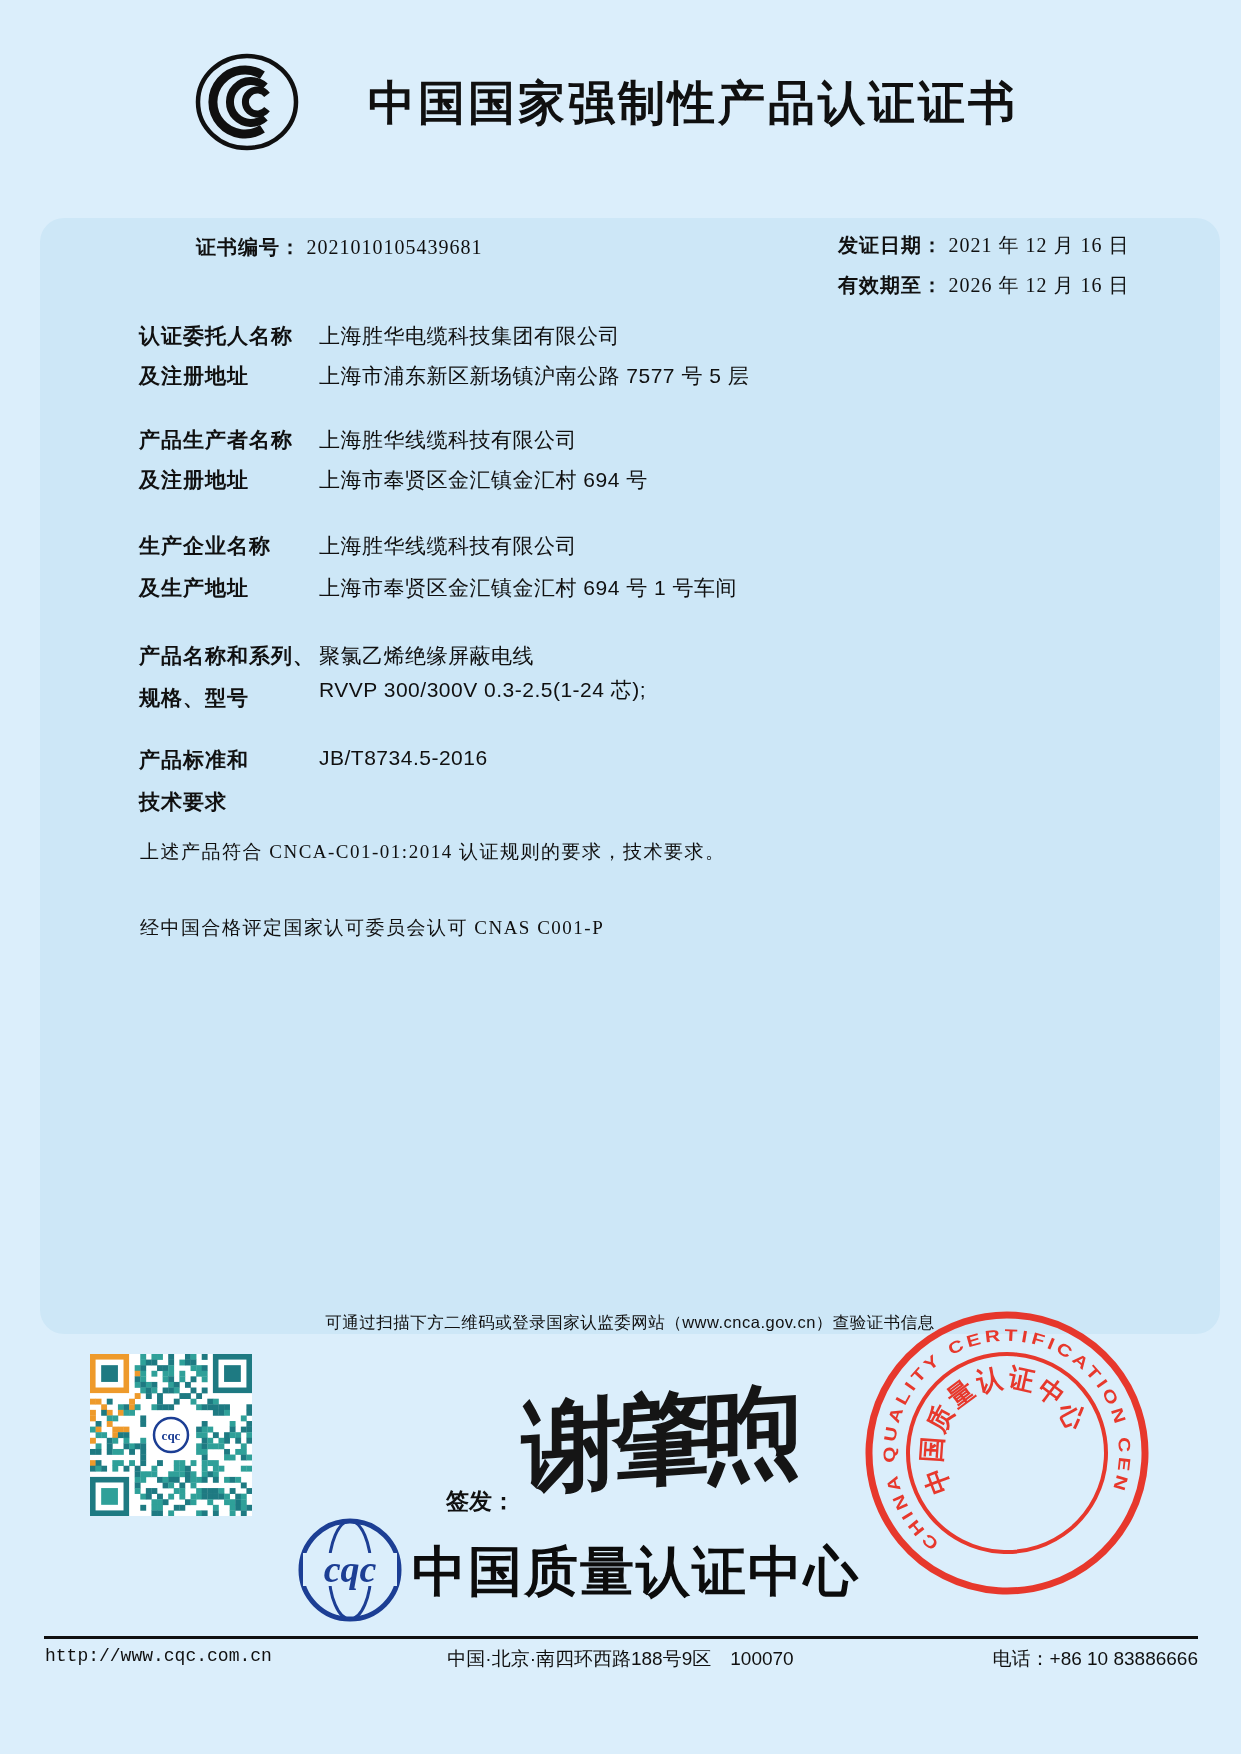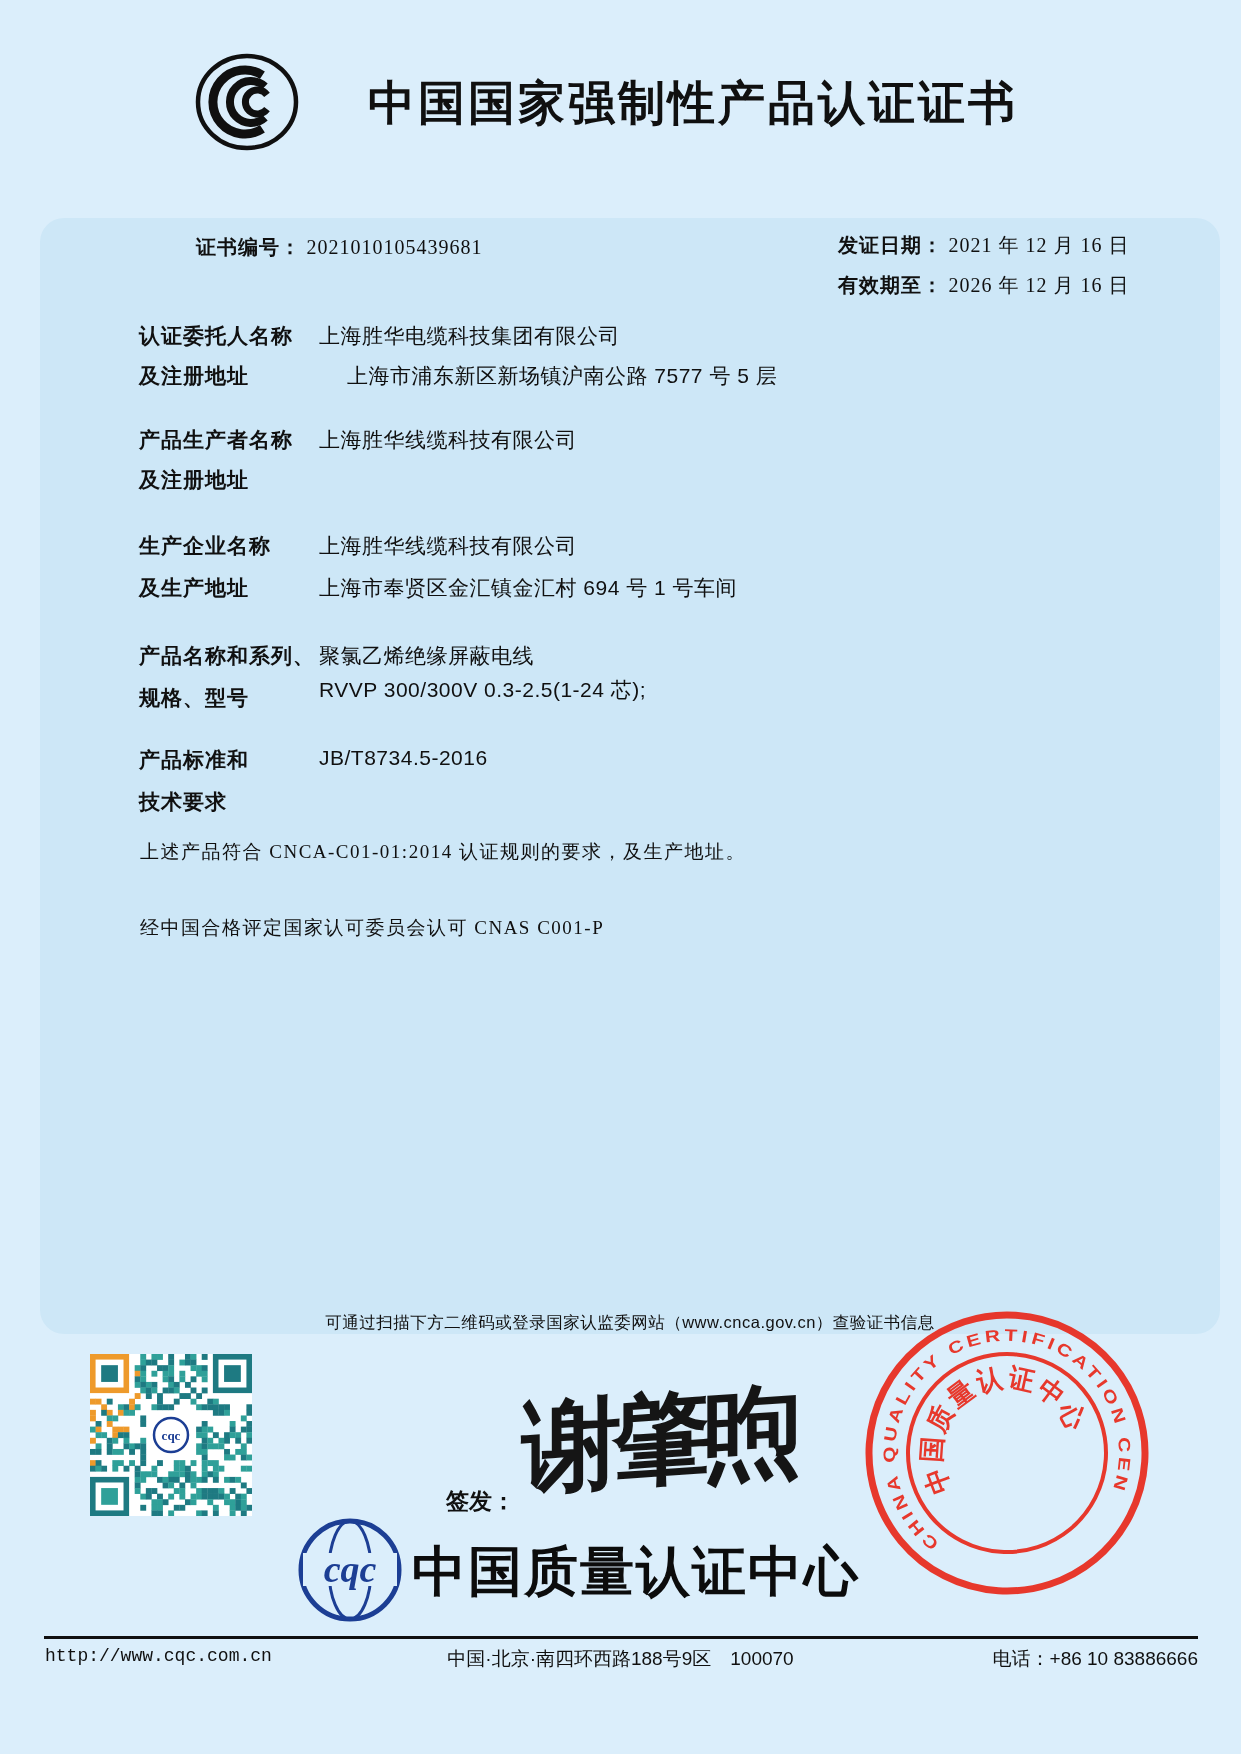--- a/index.html
+++ b/index.html
@@ -81,41 +81,42 @@
     <span class="meta-value">2021 年 12 月 16 日</span>
   </div>
   <div class="abs meta-line" style="left:798px;top:54px;">
     <span class="meta-label">有效期至：</span>
     <span class="meta-value">2026 年 12 月 16 日</span>
   </div>
 
   <div class="abs field-label" style="left:99px;top:104px;">认证委托人名称</div>
   <div class="abs field-value" style="left:279px;top:104px;">上海胜华电缆科技集团有限公司</div>
   <div class="abs field-label" style="left:99px;top:144px;">及注册地址</div>
-  <div class="abs field-value" style="left:279px;top:144px;margin-left:28px;">上海市浦东新区新场镇沪南公路 7577 号 5 层</div>
+  <div class="abs field-value" style="left:279px;top:144px;">上海市浦东新区新场镇沪南公路 7577 号 5 层</div>
 
   <div class="abs field-label" style="left:99px;top:208px;">产品生产者名称</div>
   <div class="abs field-value" style="left:279px;top:208px;">上海胜华线缆科技有限公司</div>
   <div class="abs field-label" style="left:99px;top:248px;">及注册地址</div>
+  <div class="abs field-value" style="left:279px;top:248px;">上海市奉贤区金汇镇金汇村 694 号</div>
 
   <div class="abs field-label" style="left:99px;top:314px;">生产企业名称</div>
   <div class="abs field-value" style="left:279px;top:314px;">上海胜华线缆科技有限公司</div>
   <div class="abs field-label" style="left:99px;top:356px;">及生产地址</div>
   <div class="abs field-value" style="left:279px;top:356px;">上海市奉贤区金汇镇金汇村 694 号 1 号车间</div>
 
   <div class="abs field-label" style="left:99px;top:424px;">产品名称和系列、</div>
   <div class="abs field-value" style="left:279px;top:424px;">聚氯乙烯绝缘屏蔽电线</div>
   <div class="abs field-label" style="left:99px;top:466px;">规格、型号</div>
   <div class="abs field-value" style="left:279px;top:458px;">RVVP 300/300V 0.3-2.5(1-24 芯);</div>
 
   <div class="abs field-label" style="left:99px;top:528px;">产品标准和</div>
   <div class="abs field-value" style="left:279px;top:528px;">JB/T8734.5-2016</div>
   <div class="abs field-label" style="left:99px;top:570px;">技术要求</div>
 
-  <div class="abs statement-line" style="left:100px;top:621px;">上述产品符合 CNCA-C01-01:2014 认证规则的要求，及生产地址。</div>
+  <div class="abs statement-line" style="left:100px;top:621px;">上述产品符合 CNCA-C01-01:2014 认证规则的要求，技术要求。</div>
   <div class="abs statement-line" style="left:100px;top:697px;">经中国合格评定国家认可委员会认可 CNAS C001-P</div>
 
   <div class="abs verify-note" style="top:1094px;">可通过扫描下方二维码或登录国家认监委网站（www.cnca.gov.cn）查验证书信息</div>
 </div>
 
 <div class="abs" id="qr" style="left:90px;top:1354px;width:162px;height:162px;"><svg width="162" height="162">
       <rect width="162" height="162" fill="#FFFFFF"></rect>
       <rect x="50.28" y="0.00" width="5.89" height="5.89" fill="#2FA099"></rect>
       <rect x="61.45" y="0.00" width="5.89" height="5.89" fill="#2FA099"></rect>
       <rect x="67.03" y="0.00" width="5.89" height="5.89" fill="#2FA099"></rect>

